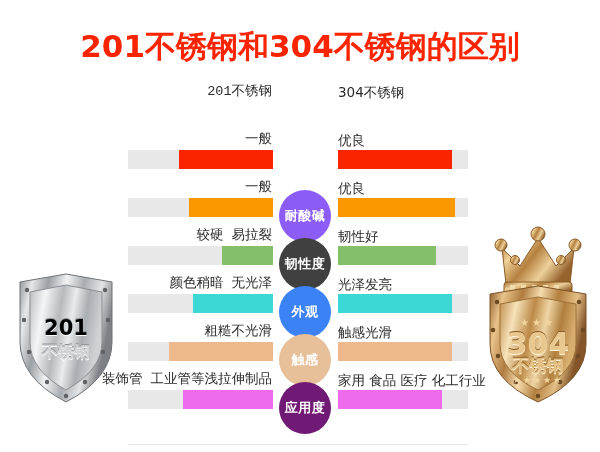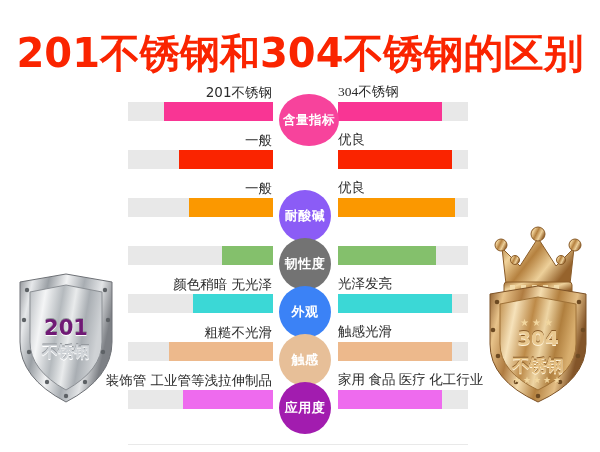--- a/index.html
+++ b/index.html
@@ -21,21 +21,21 @@
     height: 452px;
   }
 
   
   .title {
     position: absolute;
     top: 26px;
     left: 0;
     width: 600px;
     text-align: center;
-    font-size: 40px;
+    font-size: 31px;
     font-weight: bold;
     color: #fa2400;
     letter-spacing: 0px;
     white-space: nowrap;
   }
 
   
   .rows {
     position: absolute;
     top: 82px;
@@ -58,25 +58,25 @@
   .lbl {
     position: absolute;
     font-size: 13.5px;
     color: #2b2b2b;
     white-space: nowrap;
     line-height: 20px;
   }
   .lbl-left {
     right: 328px;
     text-align: right;
+    font-family: Liberation Mono, monospace;
   }
   .lbl-right {
     left: 338px;
     text-align: left;
-    font-family: Liberation Serif, serif;
   }
 
   
   .row-bars {
     position: absolute;
     top: 20px;
     left: 0;
     width: 600px;
     height: 20px;
   }
@@ -155,29 +155,20 @@
 <div id="infographic">
 
   <div class="title" style="color: rgb(250, 36, 0);">201不锈钢和304不锈钢的区别</div>
 
   <div class="rows">
       <div class="row">
         <div class="row-labels">
           <div class="lbl lbl-left">201不锈钢</div>
           <div class="lbl lbl-right">304不锈钢</div>
         </div>
-        <div class="row-bars">
-          <div class="track track-left">
-            <div class="fill fill-left" style="width: 75%; background: rgb(249, 53, 148);"></div>
-          </div>
-          <div class="track track-right">
-            <div class="fill fill-right" style="width: 80%; background: rgb(249, 53, 148);"></div>
-          </div>
-          <div class="badge two-line" style="background: rgb(247, 67, 156); padding: 0px 4px; word-break: break-all;">含量指标</div>
-        </div>
       </div>
       <div class="row">
         <div class="row-labels">
           <div class="lbl lbl-left">一般</div>
           <div class="lbl lbl-right">优良</div>
         </div>
         <div class="row-bars">
           <div class="track track-left">
             <div class="fill fill-left" style="width: 65%; background: rgb(250, 36, 0);"></div>
           </div>
@@ -195,28 +186,32 @@
           <div class="track track-left">
             <div class="fill fill-left" style="width: 58%; background: rgb(251, 152, 0);"></div>
           </div>
           <div class="track track-right">
             <div class="fill fill-right" style="width: 90%; background: rgb(251, 152, 0);"></div>
           </div>
           <div class="badge" style="background: #8b5cf6;">耐酸碱</div>
         </div>
       </div>
       <div class="row">
+        <div class="row-labels">
+          <div class="lbl lbl-left">较硬 易拉裂</div>
+          <div class="lbl lbl-right">韧性好</div>
+        </div>
         <div class="row-bars">
           <div class="track track-left">
             <div class="fill fill-left" style="width: 35%; background: rgb(132, 192, 108);"></div>
           </div>
           <div class="track track-right">
             <div class="fill fill-right" style="width: 75%; background: rgb(132, 192, 108);"></div>
           </div>
-          <div class="badge" style="background: #737373;">韧性度</div>
+          <div class="badge" style="background: #404040;">韧性度</div>
         </div>
       </div>
       <div class="row">
         <div class="row-labels">
           <div class="lbl lbl-left">颜色稍暗 无光泽</div>
           <div class="lbl lbl-right">光泽发亮</div>
         </div>
         <div class="row-bars">
           <div class="track track-left">
             <div class="fill fill-left" style="width: 55%; background: rgb(59, 216, 214);"></div>
@@ -247,21 +242,21 @@
           <div class="lbl lbl-right">家用 食品 医疗 化工行业</div>
           <div class="lbl lbl-left">装饰管 工业管等浅拉伸制品</div>
         </div>
         <div class="row-bars">
           <div class="track track-left">
             <div class="fill fill-left" style="width: 62%; background: rgb(238, 107, 238);"></div>
           </div>
           <div class="track track-right">
             <div class="fill fill-right" style="width: 80%; background: rgb(238, 107, 238);"></div>
           </div>
-          <div class="badge" style="background: #a21caf;">应用度</div>
+          <div class="badge" style="background: #701a75;">应用度</div>
         </div>
       </div>
     </div>
 
   <div class="shield-wrap" id="shield-201">
     <svg viewBox="0 0 104 132" width="104" height="132">
       <defs>
         <linearGradient id="silverOuter" x1="0" y1="0" x2="1" y2="0.3">
           <stop offset="0%" stop-color="#8d9095"></stop>
           <stop offset="14%" stop-color="#e6e8ea"></stop>
@@ -287,21 +282,21 @@
           <circle cx="91" cy="18" r="2.2"></circle>
         <circle cx="10" cy="48" r="2.2"></circle>
           <circle cx="94" cy="48" r="2.2"></circle>
         <circle cx="15" cy="80" r="2.2"></circle>
           <circle cx="89" cy="80" r="2.2"></circle>
         <circle cx="33" cy="110" r="2.2"></circle>
           <circle cx="71" cy="110" r="2.2"></circle>
         <circle cx="52" cy="124" r="2.2"></circle>
       </g>
     </svg>
-    <div class="shield-text" style="top:44px; font-size:21px; color:#701a75; text-shadow:0 1px 0 #fff, 0 -1px 0 #8e9297;">201</div>
+    <div class="shield-text" style="top:44px; font-size:21px; color:#000000; text-shadow:0 1px 0 #fff, 0 -1px 0 #8e9297;">201</div>
     <div class="shield-text" style="top:70px; font-size:16px; color:#cfd3d7; text-shadow:0 1px 0 #fff, 0 -1px 0 #8e9297;">不锈钢</div>
   </div>
 
   <div class="shield-wrap" id="shield-304">
     <svg viewBox="0 0 112 182" width="112" height="182">
       <defs>
         <linearGradient id="goldOuter" x1="0" y1="0" x2="1" y2="0.3">
           <stop offset="0%" stop-color="#8a5a2b"></stop>
           <stop offset="15%" stop-color="#e8c38a"></stop>
           <stop offset="33%" stop-color="#b07c41"></stop>
@@ -352,19 +347,19 @@
         <circle cx="11" cy="108" r="2.3"></circle>
           <circle cx="101" cy="108" r="2.3"></circle>
         <circle cx="16" cy="134" r="2.3"></circle>
           <circle cx="96" cy="134" r="2.3"></circle>
         <circle cx="34" cy="160" r="2.3"></circle>
           <circle cx="78" cy="160" r="2.3"></circle>
         <circle cx="56" cy="174" r="2.3"></circle>
       </g>
     </svg>
     <div class="shield-text" style="top:95px; font-size:10px; color:#f2d79f; letter-spacing:3px;">★★★</div>
-    <div class="shield-text" style="top:104px; font-size:20px; color:#e9c88f; text-shadow:0 1px 0 #fff3d8, 0 -1px 0 #8a5c29;">304</div>
+    <div class="shield-text" style="top:104px; font-size:30px; color:#e9c88f; text-shadow:0 1px 0 #fff3d8, 0 -1px 0 #8a5c29;">304</div>
     <div class="shield-text" style="top:132px; font-size:17px; color:#e3bd7f; text-shadow:0 1px 0 #fff3d8, 0 -1px 0 #8a5c29;">不锈钢</div>
     <div class="shield-text" style="top:153px; font-size:9px; color:#f2d79f; letter-spacing:2px;">★★★★★</div>
   </div>
 
   <div class="bottom-rule"></div>
 </div>
 
 </body></html>

